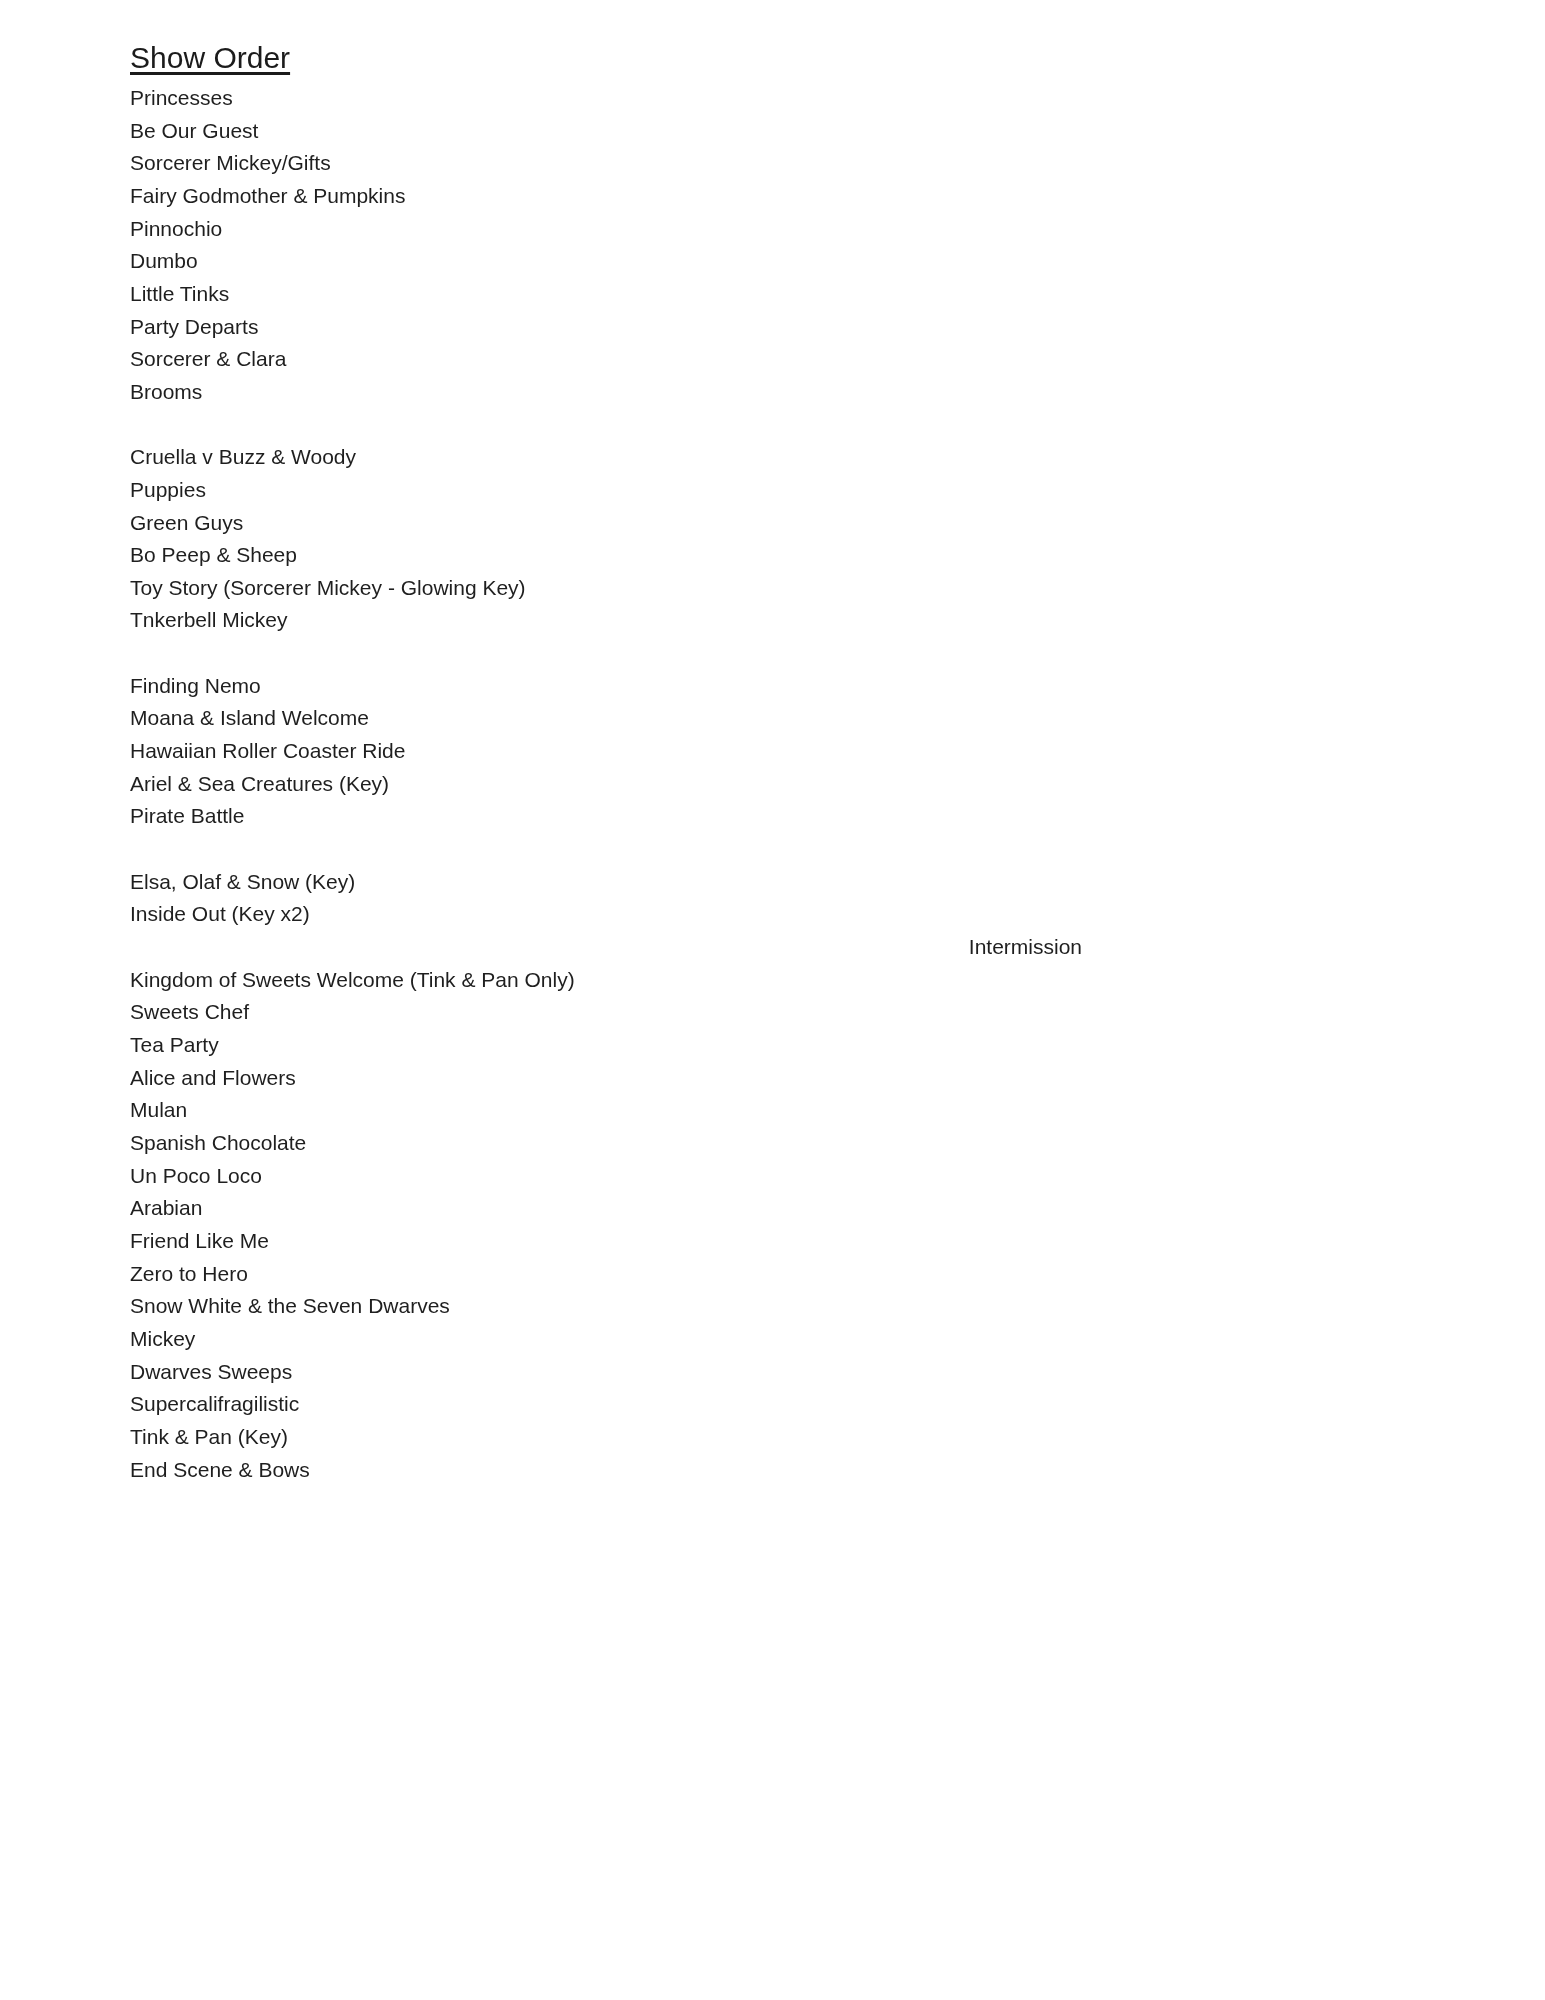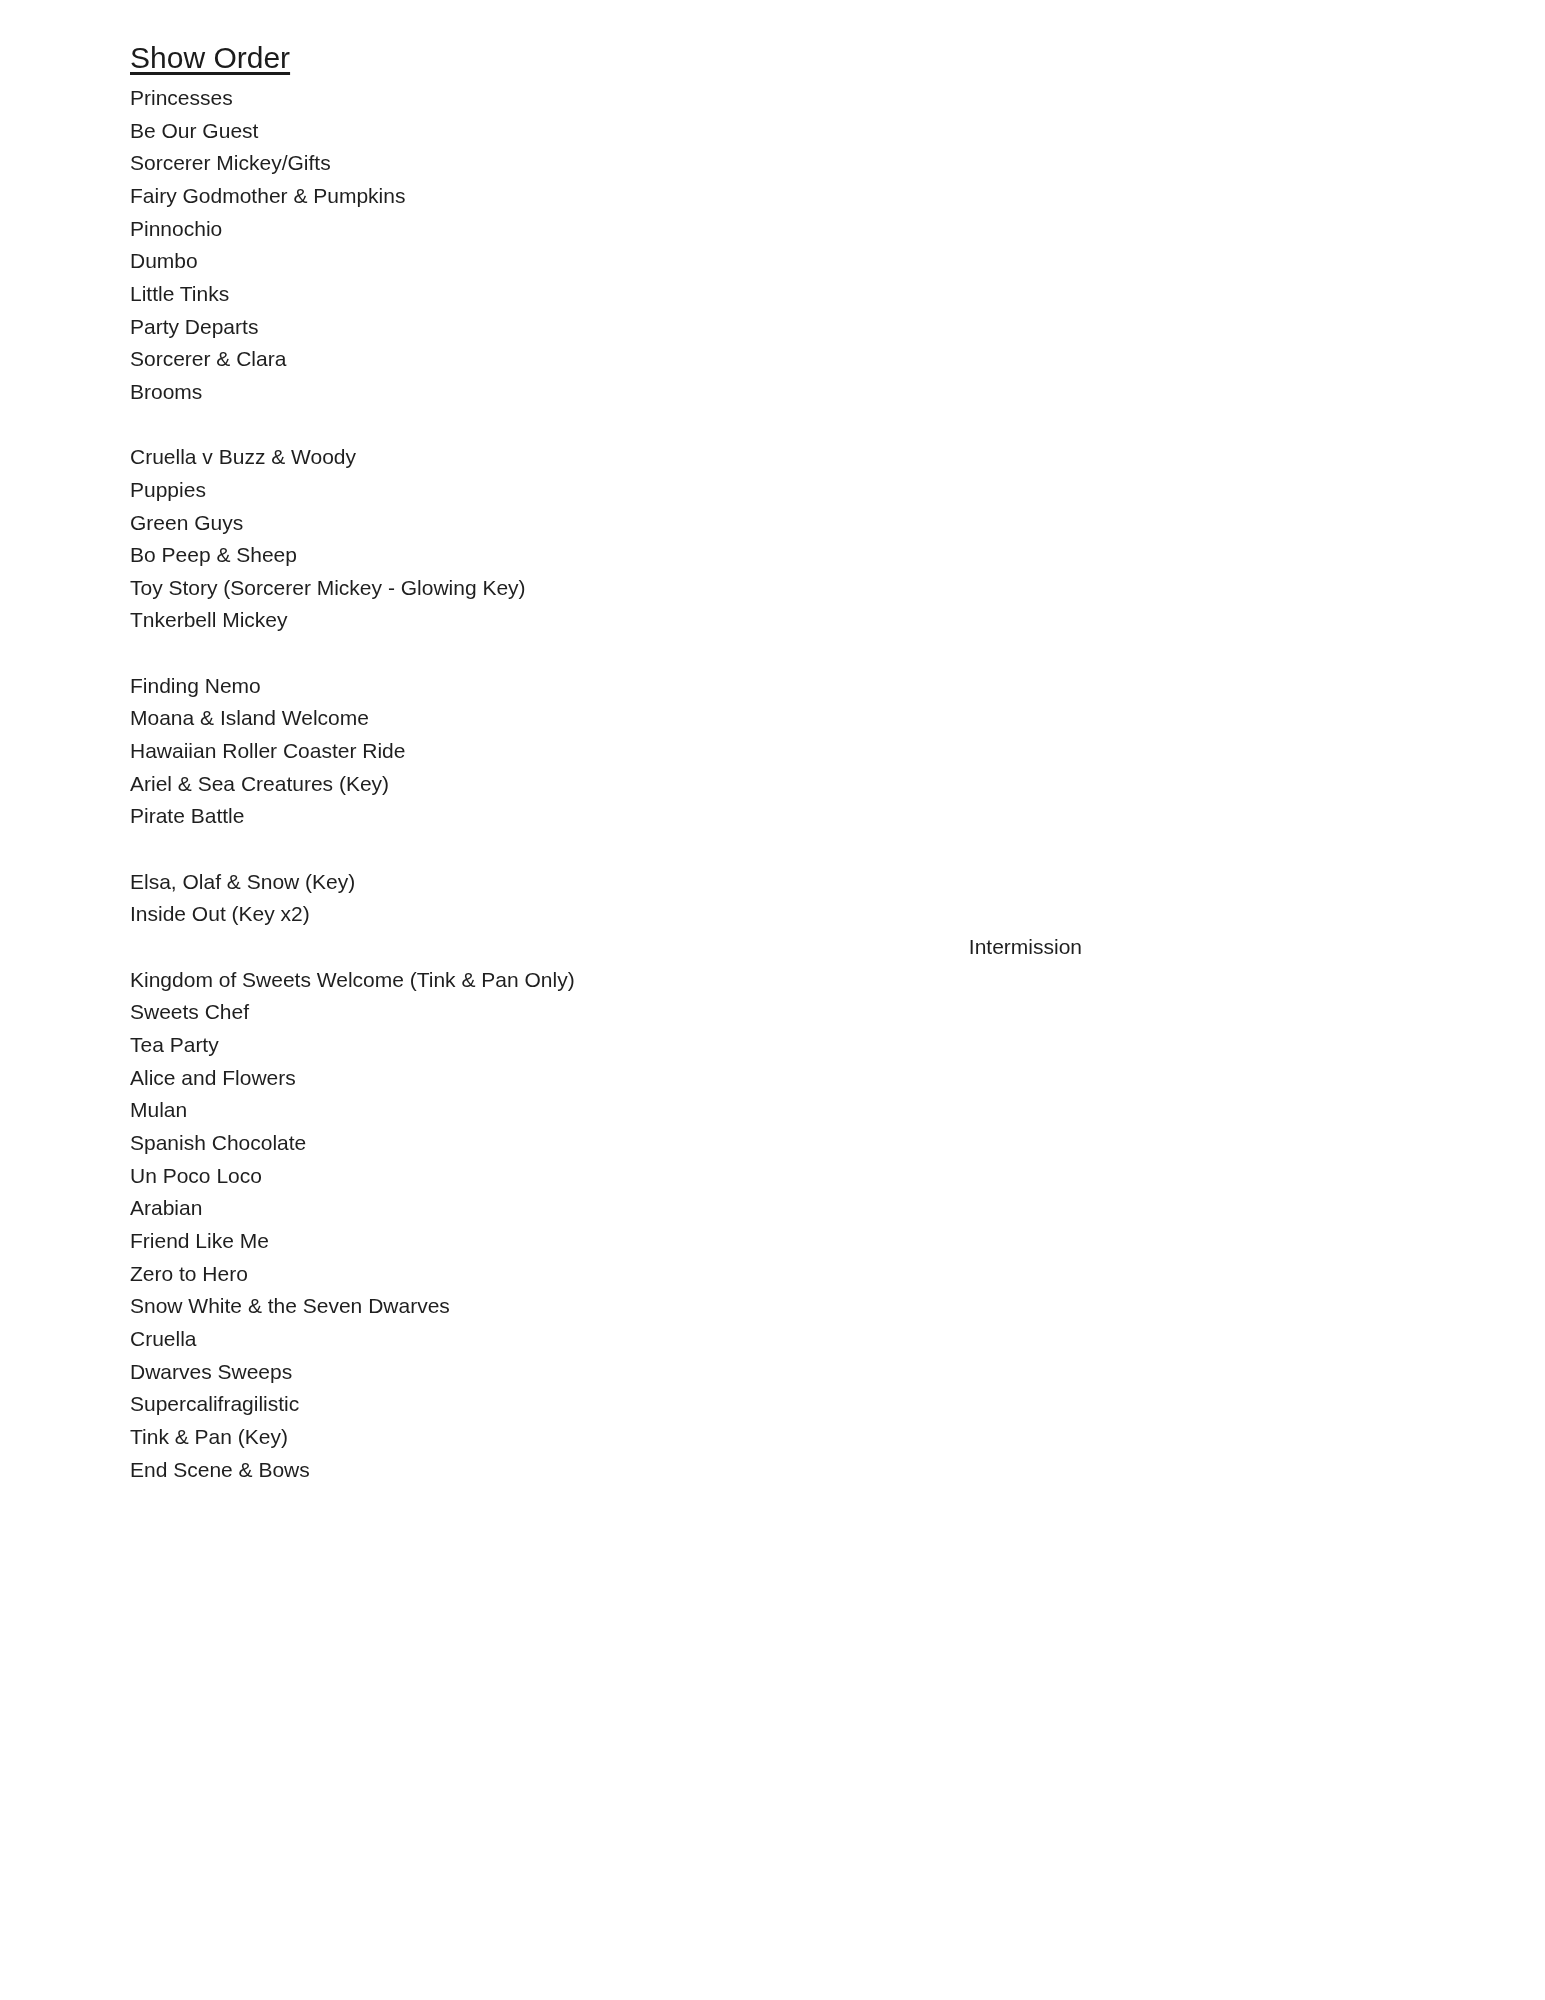--- a/index.html
+++ b/index.html
@@ -86,20 +86,20 @@
     <p class="line">Sweets Chef</p>
     <p class="line">Tea Party</p>
     <p class="line">Alice and Flowers</p>
     <p class="line">Mulan</p>
     <p class="line">Spanish Chocolate</p>
     <p class="line">Un Poco Loco</p>
     <p class="line">Arabian</p>
     <p class="line">Friend Like Me</p>
     <p class="line">Zero to Hero</p>
     <p class="line">Snow White &amp; the Seven Dwarves</p>
-    <p class="line">Cruella</p>
+    <p class="line">Mickey</p>
     <p class="line">Dwarves Sweeps</p>
     <p class="line">Supercalifragilistic</p>
     <p class="line">Tink &amp; Pan (Key)</p>
     <p class="line">End Scene &amp; Bows</p>
   </div>
 
 </div>
 
 </body></html>

